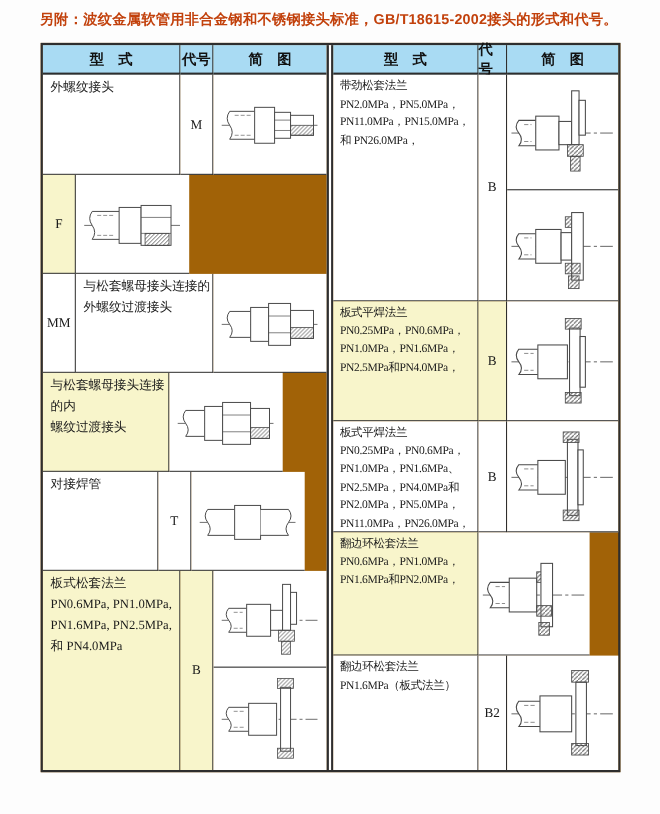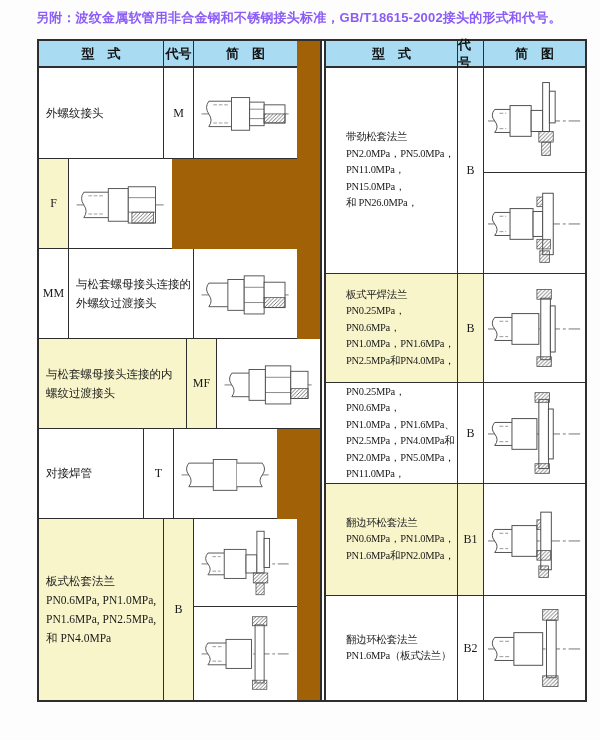--- a/index.html
+++ b/index.html
@@ -1,33 +1,33 @@
 <!DOCTYPE html>
 <html style="--bd: #2e2e2e; --hbg: #a9dbf3; --ybg: #f8f5cb;"><head>
 <meta charset="utf-8">
 <style>
   *{box-sizing:border-box;margin:0;padding:0}
   html,body{width:600px;height:740px}
   body{background:#fdfdfd;position:relative;font-family:"Liberation Serif",serif;color:#1a1a1a}
   .title{position:absolute;left:36px;top:9px;width:545px;font-family:"Liberation Sans",sans-serif;
-         font-weight:bold;font-size:13px;letter-spacing:.2px;color:#8b5cf6;white-space:nowrap}
+         font-weight:bold;font-size:13px;letter-spacing:.2px;color:#c2410c;white-space:nowrap}
   .table{position:absolute;left:37px;top:39px;display:flex;border:2px solid var(--bd);background:#a16207}
   .half{display:flex;flex-direction:column}
   .mid{width:6px;border-left:2px solid var(--bd);border-right:2px solid var(--bd);background:#fff}
   .row{display:flex}
   .cell{border-right:1.5px solid var(--bd);border-bottom:1.5px solid var(--bd);overflow:hidden;background:#fff}
   .last{border-right:none}
   .rlast .cell{border-bottom:none}
   .hcell{background:var(--hbg);font-family:"Liberation Sans",sans-serif;font-weight:bold;font-size:13px;
          display:flex;align-items:center;justify-content:center;border-right:1.5px solid var(--bd);
          border-bottom:2px solid var(--bd);color:#111}
   .hcell.last{border-right:none}
-  .type{display:flex;align-items:center;padding:3px 2px 3px 7px;font-size:11.5px;line-height:19px;
+  .type{display:flex;padding:3px 2px 3px 7px;font-size:11.5px;line-height:19px;
         white-space:pre-line;}
-  .rhalf .type{font-size:10.5px;line-height:16.5px;letter-spacing:-0.3px;padding-left:20px}
+  .rhalf .type{font-size:10.5px;line-height:16.5px;letter-spacing:-0.3px;padding-left:6px}
   .code{display:flex;align-items:center;justify-content:center;font-size:12px}
   .diag{display:flex;align-items:center;justify-content:center;padding:0}
   .split{flex-direction:column;align-items:stretch}
   .sub{display:flex;align-items:center;justify-content:center}
   .sub.divb{border-bottom:1.5px solid var(--bd)}
   .hl{background:var(--ybg)}
   svg.d{display:block}
 </style>
 </head>
 <body>
@@ -99,23 +99,22 @@
             <rect x="48" y="23" width="22" height="42" fill="#fff" stroke="#4a4a4a" stroke-width="1"></rect>
             <line x1="48" y1="35.6" x2="70" y2="35.6" stroke="#4a4a4a" stroke-width="0.7"></line>
             <line x1="48" y1="52.4" x2="70" y2="52.4" stroke="#4a4a4a" stroke-width="0.7"></line>
             <rect x="70" y="30" width="23" height="28" fill="#fff" stroke="#4a4a4a" stroke-width="1"></rect>
             <rect x="70" y="47" width="23" height="11" fill="url(#hpat)" stroke="#4a4a4a" stroke-width="0.8"></rect>
           </svg>
       </div>
     </div>
 
     <div class="row" style="height:90px">
-      <div class="cell type hl" style="width:148px"><span>与松套螺母接头连接的内
+      <div class="cell type hl" style="width:115px"><span>与松套螺母接头连接的内
 螺纹过渡接头</span></div>
-      <div class="cell code hl" style="width:30px">MF</div>
       <div class="cell diag last" style="width:103px">
         <svg class="d" width="98" height="78" viewBox="0 0 100 86">
             <line x1="1" y1="44" x2="99" y2="44" stroke="#4a4a4a" stroke-width="0.8" stroke-dasharray="12 3 3 3"></line>
             <path d="M 28 31 L 9 31 q -5 6.5 0 13 q 5 6.5 0 13 L 28 57" fill="#fff" stroke="#4a4a4a" stroke-width="1"></path>
             <rect x="28" y="27" width="18" height="34" fill="#fff" stroke="#4a4a4a" stroke-width="1"></rect>
             <rect x="46" y="23" width="28" height="42" fill="#fff" stroke="#4a4a4a" stroke-width="1"></rect>
             <line x1="46" y1="35.6" x2="74" y2="35.6" stroke="#4a4a4a" stroke-width="0.7"></line>
             <line x1="46" y1="52.4" x2="74" y2="52.4" stroke="#4a4a4a" stroke-width="0.7"></line>
             <rect x="74" y="29" width="19" height="30" fill="#fff" stroke="#4a4a4a" stroke-width="1"></rect>
             <rect x="74" y="48" width="19" height="11" fill="url(#hpat)" stroke="#4a4a4a" stroke-width="0.8"></rect>
@@ -261,21 +260,20 @@
             <rect x="50" y="1" width="15" height="10" fill="url(#hpat)" stroke="#4a4a4a" stroke-width="0.8"></rect>
             <rect x="50" y="75" width="15" height="10" fill="url(#hpat)" stroke="#4a4a4a" stroke-width="0.8"></rect>
           </svg>
       </div>
     </div>
 
     <div class="row" style="height:112px">
       <div class="cell type hl" style="width:132px"><span>翻边环松套法兰
 PN0.6MPa，PN1.0MPa，
 PN1.6MPa和PN2.0MPa，</span></div>
-      <div class="cell code hl" style="width:26px">B1</div>
       <div class="cell diag last" style="width:101px">
         <svg class="d" width="96" height="84" viewBox="0 0 100 86">
             <line x1="1" y1="44" x2="99" y2="44" stroke="#4a4a4a" stroke-width="0.8" stroke-dasharray="12 3 3 3"></line>
             <path d="M 26 32 L 8 32 q -5 6 0 12 q 5 6 0 12 L 26 56" fill="#fff" stroke="#4a4a4a" stroke-width="1"></path>
             <line x1="13" y1="36" x2="22" y2="36" stroke="#4a4a4a" stroke-width="0.6" stroke-dasharray="4 2"></line>
             <line x1="13" y1="52" x2="22" y2="52" stroke="#4a4a4a" stroke-width="0.6" stroke-dasharray="4 2"></line>
             <rect x="26" y="28" width="26" height="32" fill="#fff" stroke="#4a4a4a" stroke-width="1"></rect>
             <rect x="52" y="22" width="14" height="10" fill="url(#hpat)" stroke="#4a4a4a" stroke-width="0.8"></rect>
             <rect x="56" y="14" width="11" height="60" fill="#fff" stroke="#4a4a4a" stroke-width="1"></rect>
             <rect x="52" y="54" width="14" height="10" fill="url(#hpat)" stroke="#4a4a4a" stroke-width="0.8"></rect>

